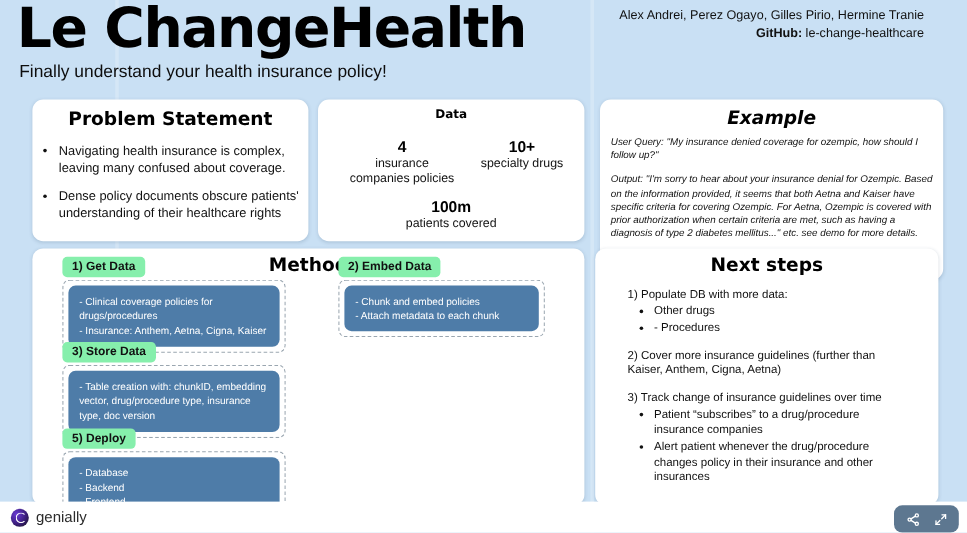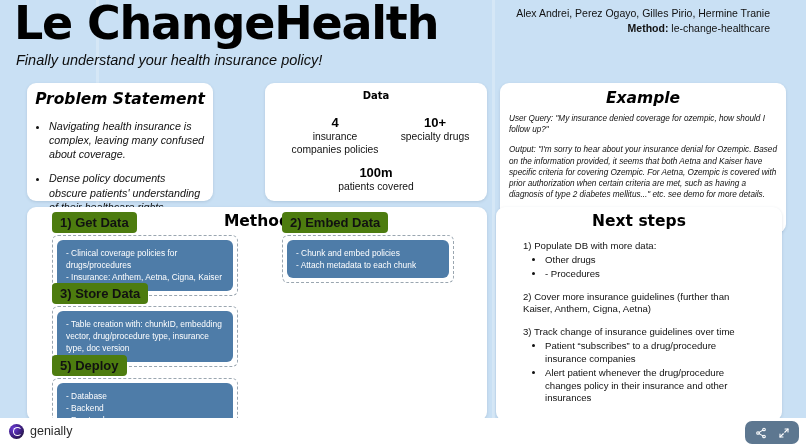--- a/index.html
+++ b/index.html
@@ -23,42 +23,42 @@
     position: absolute; left: 0; top: 0; width: 782px; height: 74px;
   }
   .title {
     position: absolute; left: 14px; top: -2px;
     font-size: 46px; font-weight: 700; letter-spacing: -1.2px;
     color: #000; line-height: 1.12;
     font-family: "DejaVu Sans", sans-serif;
   }
   .subtitle {
     position: absolute; left: 16px; top: 52px;
-    font-size: 14.5px; color: #0d0d0d; font-weight: 400; font-style: italic;
+    font-size: 14.5px; color: #0d0d0d; font-weight: 400;
   }
   .authors {
     position: absolute; right: 12px; top: 6px;
     text-align: right; font-size: 10.5px; color: #111; line-height: 1.45;
   }
   .authors .gh b { font-weight: 700; }
 
   
   .card {
     position: absolute;
     background: #ffffff;
     border-radius: 9px;
     box-shadow: 0 1px 3px rgba(40,70,100,0.16);
   }
   .card-title {
     text-align: center; font-weight: 700; color: #000;
     font-family: "DejaVu Sans", sans-serif;
   }
 
   
-  #card-problem { left: 27px; top: 83px; width: 186px; height: 118px; font-style: italic; }
+  #card-problem { left: 27px; top: 83px; width: 230px; height: 118px; }
   #card-problem .card-title { font-size: 15.5px; margin-top: 7px; }
   #card-problem ul { margin: 11px 8px 0 22px; }
   #card-problem li { font-size: 10.7px; line-height: 1.32; color: #111; margin-bottom: 10px; }
 
   
   #card-data { left: 265px; top: 83px; width: 222px; height: 118px; }
   #card-data .card-title { font-size: 10px; margin-top: 7px; }
   .stat { position: absolute; text-align: center; }
   .stat .num { font-size: 13px; font-weight: 700; color: #000; line-height: 1.25; }
   .stat .lbl { font-size: 10.3px; color: #111; line-height: 1.25; }
@@ -72,22 +72,22 @@
   #card-example p { font-size: 8.2px; line-height: 1.37; color: #111; margin-top: 6px; }
   #card-example p.out { margin-top: 9px; }
 
   
   #card-method { left: 27px; top: 207px; width: 460px; height: 214px; }
   #card-method .card-title { font-size: 15.5px; margin-top: 5px; }
 
   .step { position: absolute; }
   .step-label {
     display: inline-block;
-    background: #4d7c0f; color: #111;
-    font-size: 13px; font-weight: 700;
+    background: #86efac; color: #111;
+    font-size: 10px; font-weight: 700;
     padding: 3px 8px 3px 8px;
     border-radius: 4px;
   }
   .step-dash {
     margin-top: 2px;
     border: 1px dashed #9aa6b0;
     border-radius: 6px;
     padding: 4px;
   }
   .step-box {
@@ -153,21 +153,21 @@
 <div id="poster">
 
   <div class="seam" style="left:96px"></div>
   <div class="seam" style="left:492px"></div>
 
   <div class="header">
     <div class="title">Le ChangeHealth</div>
     <div class="subtitle">Finally understand your health insurance policy!</div>
     <div class="authors">
       <div>Alex Andrei, Perez Ogayo, Gilles Pirio, Hermine Tranie</div>
-      <div class="gh"><b>Method:</b><span> le-change-healthcare</span></div>
+      <div class="gh"><b>GitHub:</b><span> le-change-healthcare</span></div>
     </div>
   </div>
 
   <div class="card" id="card-problem">
     <div class="card-title">Problem Statement</div>
     <ul>
       <li>Navigating health insurance is complex, leaving many confused about coverage.</li>
       <li>Dense policy documents obscure patients' understanding of their healthcare rights</li>
     </ul>
   </div>

